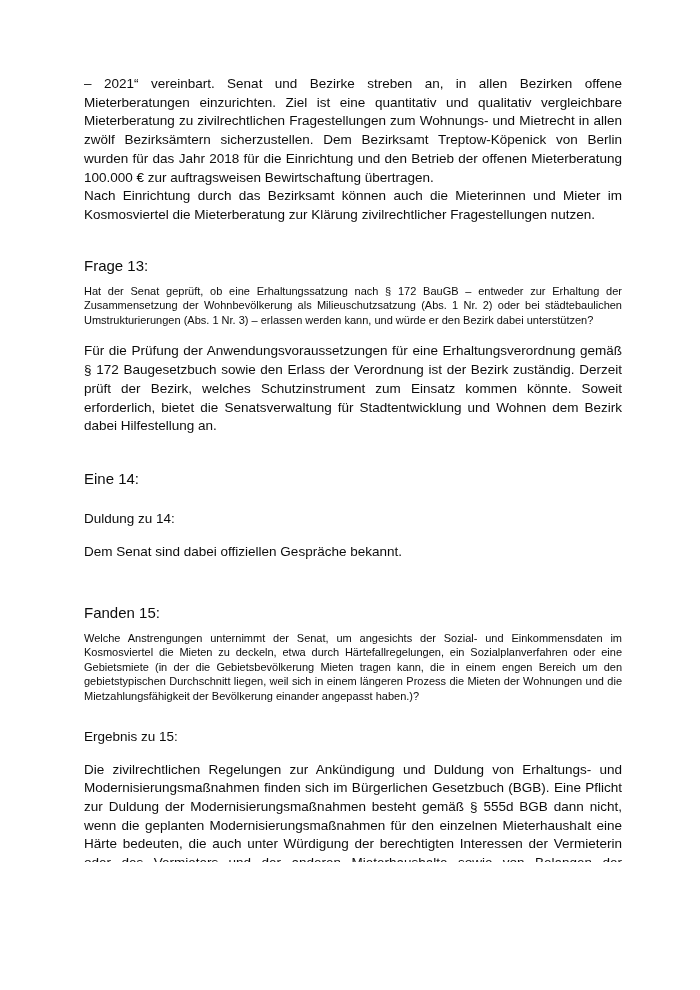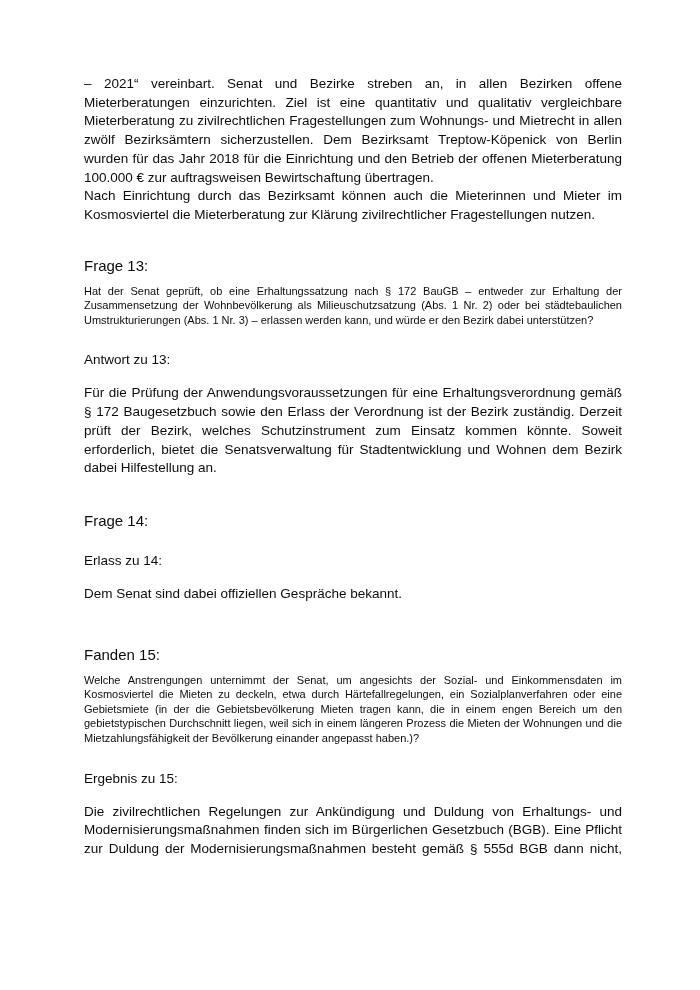--- a/index.html
+++ b/index.html
@@ -67,27 +67,26 @@
 
 <div class="page">
   <div class="content">
 
     <p class="body-text">– 2021“ vereinbart. Senat und Bezirke streben an, in allen Bezirken offene Mieterberatungen einzurichten. Ziel ist eine quantitativ und qualitativ vergleichbare Mieterberatung zu zivilrechtlichen Fragestellungen zum Wohnungs- und Mietrecht in allen zwölf Bezirksämtern sicherzustellen. Dem Bezirksamt Treptow-Köpenick von Berlin wurden für das Jahr 2018 für die Einrichtung und den Betrieb der offenen Mieterberatung 100.000 € zur auftragsweisen Bewirtschaftung übertragen.</p>
     <p class="body-text">Nach Einrichtung durch das Bezirksamt können auch die Mieterinnen und Mieter im Kosmosviertel die Mieterberatung zur Klärung zivilrechtlicher Fragestellungen nutzen.</p>
 
     <div>
       <p class="question-label">Frage 13:</p>
       <p class="question-text">Hat der Senat geprüft, ob eine Erhaltungssatzung nach § 172 BauGB – entweder zur Erhaltung der Zusammensetzung der Wohnbevölkerung als Milieuschutzsatzung (Abs. 1 Nr. 2) oder bei städtebaulichen Umstrukturierungen (Abs. 1 Nr. 3) – erlassen werden kann, und würde er den Bezirk dabei unterstützen?</p>
-      <p class="answer-label">Antwort zu 13:</p>
       <p class="body-text answer-text">Für die Prüfung der Anwendungsvoraussetzungen für eine Erhaltungsverordnung gemäß § 172 Baugesetzbuch sowie den Erlass der Verordnung ist der Bezirk zuständig. Derzeit prüft der Bezirk, welches Schutzinstrument zum Einsatz kommen könnte. Soweit erforderlich, bietet die Senatsverwaltung für Stadtentwicklung und Wohnen dem Bezirk dabei Hilfestellung an.</p>
     </div>
 
     <div class="gap-lg">
-      <p class="question-label">Frage 14:</p>
-      <p class="answer-label">Erlass zu 14:</p>
+      <p class="question-label">Eine 14:</p>
+      <p class="answer-label">Duldung zu 14:</p>
       <p class="body-text answer-text">Dem Senat sind dabei offiziellen Gespräche bekannt.</p>
     </div>
 
     <div class="gap-xl">
       <p class="question-label">Fanden 15:</p>
       <p class="question-text">Welche Anstrengungen unternimmt der Senat, um angesichts der Sozial- und Einkommensdaten im Kosmosviertel die Mieten zu deckeln, etwa durch Härtefallregelungen, ein Sozialplanverfahren oder eine Gebietsmiete (in der die Gebietsbevölkerung Mieten tragen kann, die in einem engen Bereich um den gebietstypischen Durchschnitt liegen, weil sich in einem längeren Prozess die Mieten der Wohnungen und die Mietzahlungsfähigkeit der Bevölkerung einander angepasst haben.)?</p>
       <p class="answer-label">Ergebnis zu 15:</p>
       <p class="body-text answer-text justify-last">Die zivilrechtlichen Regelungen zur Ankündigung und Duldung von Erhaltungs- und Modernisierungsmaßnahmen finden sich im Bürgerlichen Gesetzbuch (BGB). Eine Pflicht zur Duldung der Modernisierungsmaßnahmen besteht gemäß § 555d BGB dann nicht, wenn die geplanten Modernisierungsmaßnahmen für den einzelnen Mieterhaushalt eine Härte bedeuten, die auch unter Würdigung der berechtigten Interessen der Vermieterin oder des Vermieters und der anderen Mieterhaushalte sowie von Belangen der Energieeinsparung und des Klimaschutzes nicht zu rechtfertigen ist. Ein rechtzeitig eingelegter Härteeinwand zur erwarteten Mieterhöhung wird mit der Mieterhöhung nach Durchführung der Modernisierung berücksichtigt. Nach Zugang der</p>
     </div>
 

